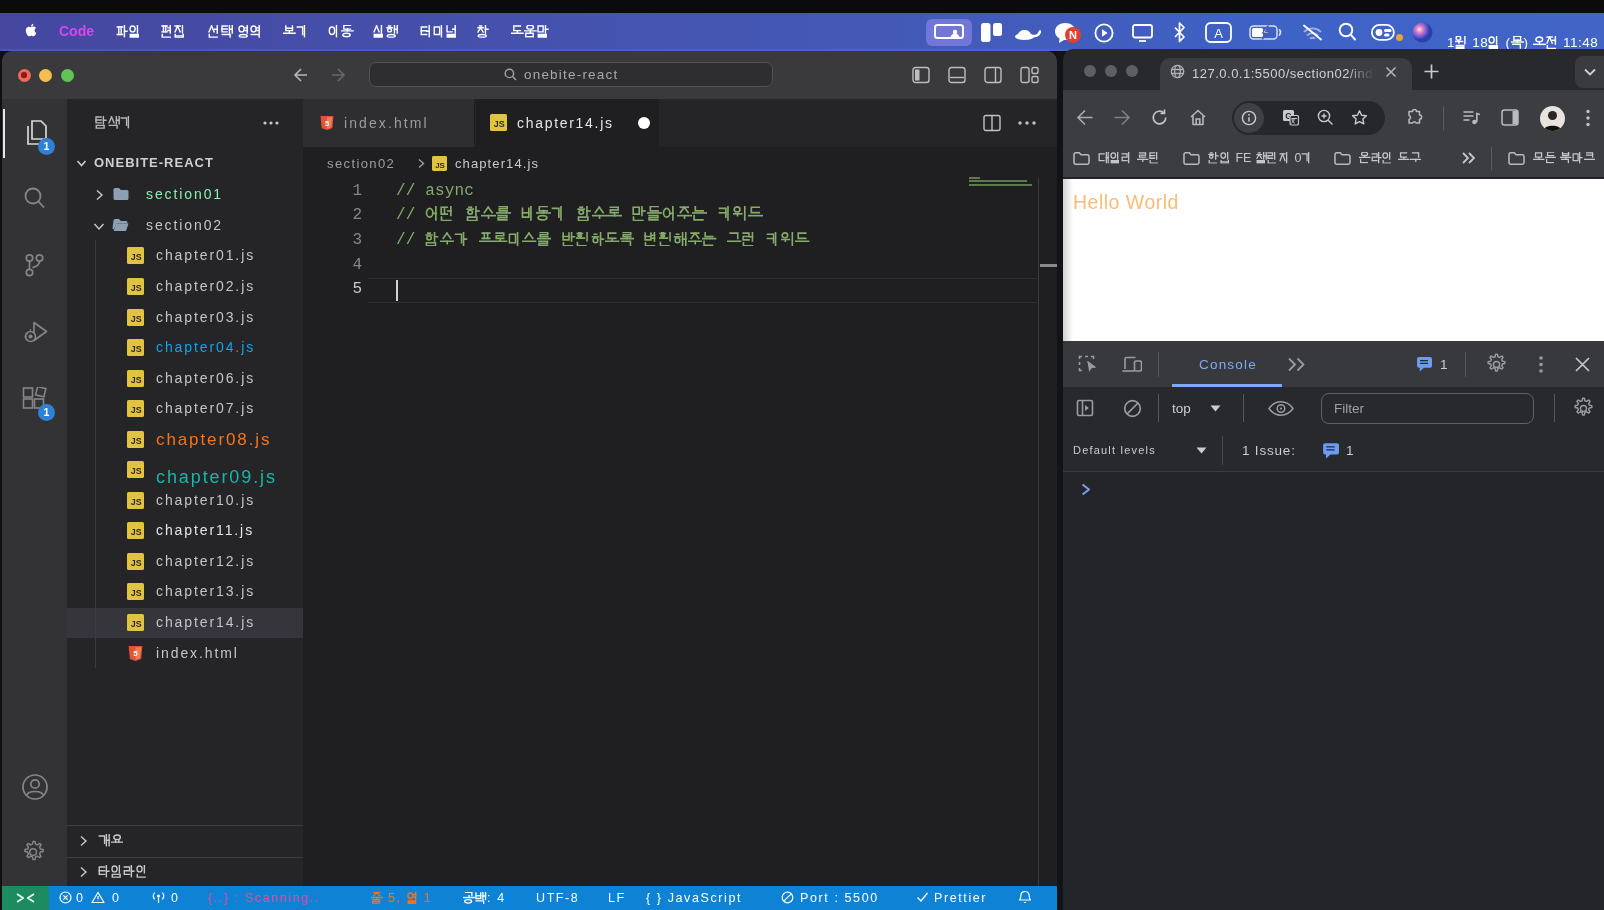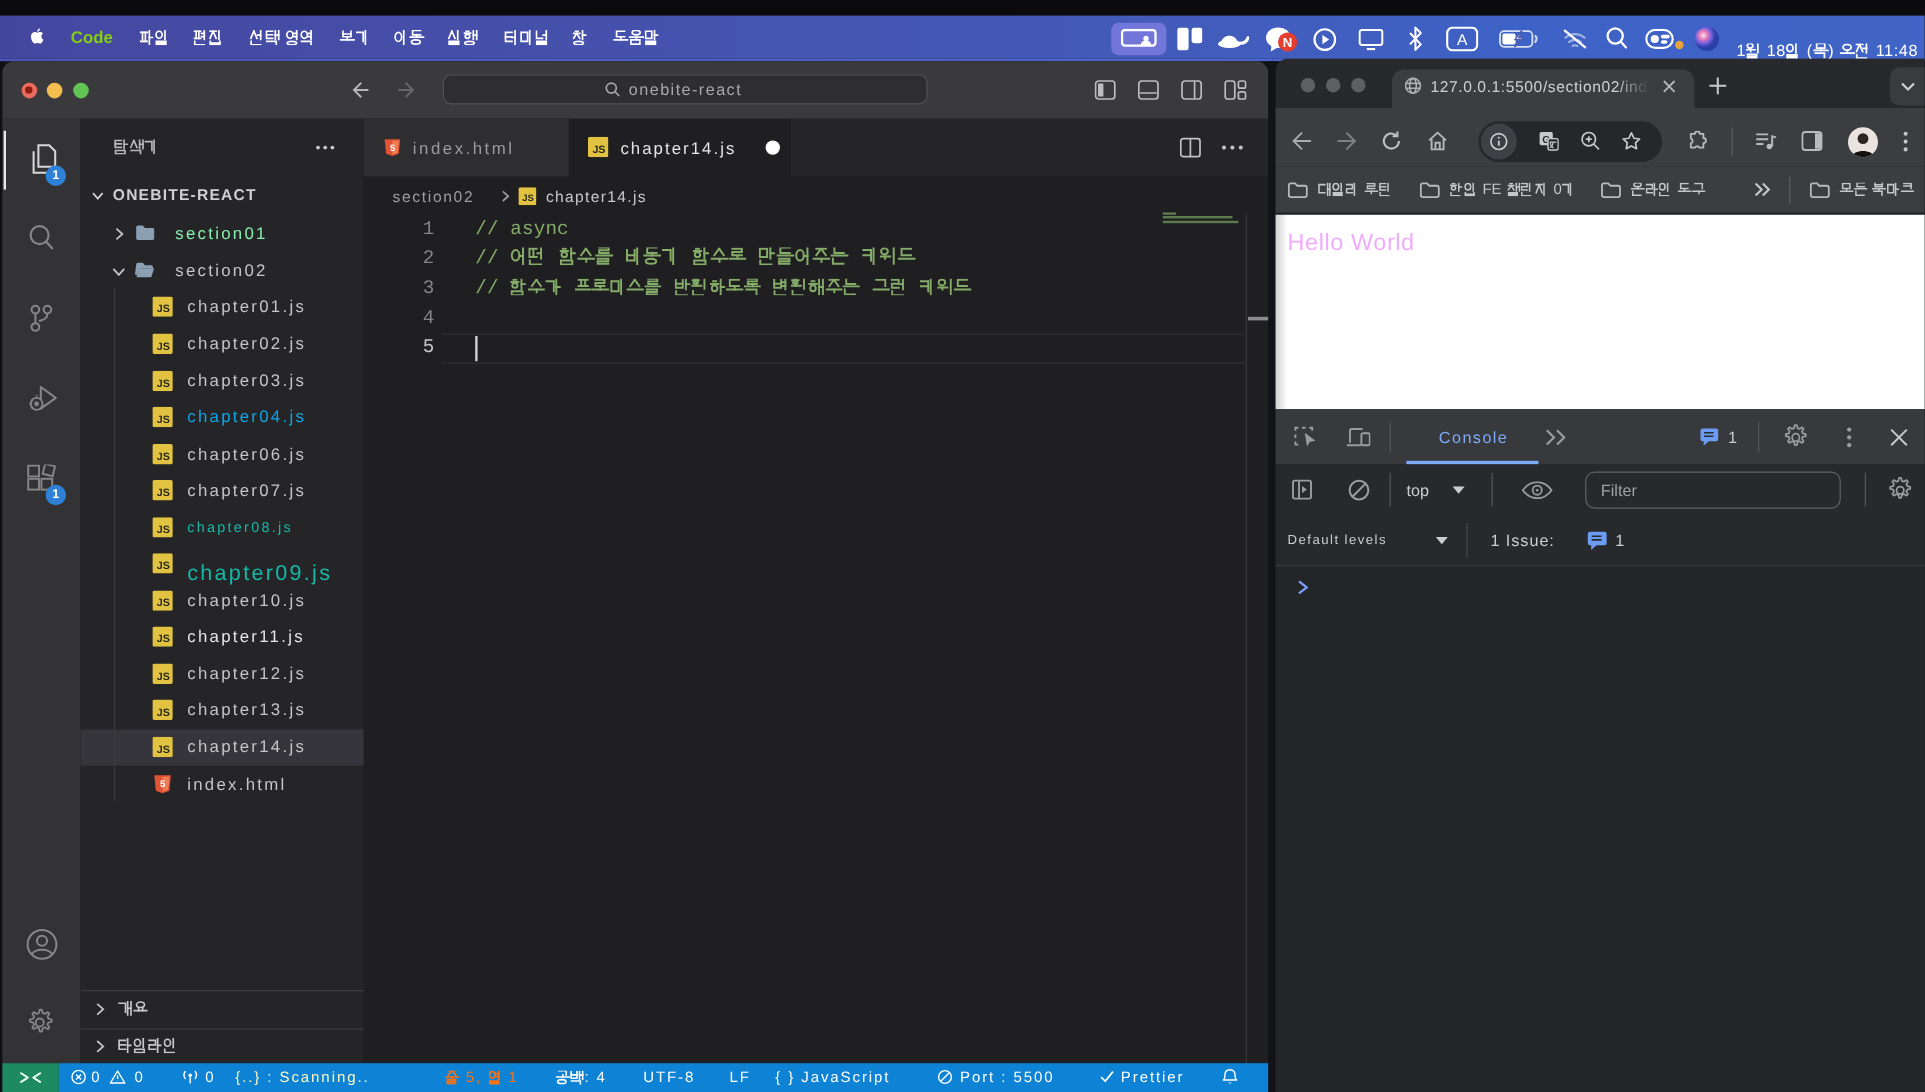--- a/index.html
+++ b/index.html
@@ -488,21 +488,21 @@
         <path d="M10,72 V96 H68"></path>
       </symbol>
 </defs>
   </svg>
 <div style="position:absolute;left:0px;top:0px;width:1604px;height:13px;background:#0b0b0d"></div>
 <div style="position:absolute;left:0px;top:13px;width:1604px;height:36px;background:linear-gradient(90deg,#45479f 0%,#4550ab 28%,#4459b6 55%,#3e62c6 80%,#4164c6 100%)"></div>
 <div style="position:absolute;left:0px;top:49px;width:1604px;height:2px;background:linear-gradient(90deg,#4a55b8,#4a6fd4)"></div>
 <svg style="position:absolute;left:23px;top:22px;" width="14" height="17" viewBox="0 0 16 20">
     <path fill="#fff" d="M11.18 4.37c.47-.6.8-1.42.68-2.27-.7.05-1.53.5-2 1.08-.44.52-.83 1.38-.68 2.18.77.07 1.53-.39 2-.99zM13.3 9.83c-.02-1.92 1.56-2.84 1.63-2.89-.89-1.3-2.27-1.48-2.76-1.5-1.17-.12-2.29.69-2.88.69-.6 0-1.51-.67-2.49-.65-1.28.02-2.46.74-3.12 1.89-1.33 2.31-.34 5.72.96 7.6.63.92 1.39 1.95 2.38 1.91.96-.04 1.32-.62 2.47-.62s1.48.62 2.49.6c1.03-.02 1.68-.93 2.31-1.85.73-1.06 1.03-2.09 1.04-2.14-.02-.01-2-.77-2.03-3.04z"></path>
   </svg>
-<div style="position:absolute;left:59px;top:23px;white-space:nowrap;font-size:14px;line-height:17px;color:#84cc16;font-weight:bold">Code</div>
+<div style="position:absolute;left:59px;top:23px;white-space:nowrap;font-size:14px;line-height:17px;color:#d946ef;font-weight:bold">Code</div>
 <div style="position:absolute;left:116px;top:23px;white-space:nowrap;font-size:14px;line-height:17px;color:#fff;font-weight:normal"><svg class="hg" style="width:12.8px;height:12.8px;vertical-align:-0.16em">
       <use href="#uD30C"></use>
     </svg><svg class="hg" style="width:12.8px;height:12.8px;vertical-align:-0.16em">
       <use href="#uC77C"></use>
     </svg></div>
 <div style="position:absolute;left:161px;top:23px;white-space:nowrap;font-size:14px;line-height:17px;color:#fff;font-weight:normal"><svg class="hg" style="width:12.8px;height:12.8px;vertical-align:-0.16em">
       <use href="#uD3B8"></use>
     </svg><svg class="hg" style="width:12.8px;height:12.8px;vertical-align:-0.16em">
       <use href="#uC9D1"></use>
     </svg></div>
@@ -760,21 +760,21 @@
 <div style="position:absolute;left:156px;top:369.6px;white-space:nowrap;font-size:14px;line-height:17px;color:#c5c5c7;letter-spacing:1.9px">chapter06.js</div>
 <svg style="position:absolute;left:127px;top:400.15px;" width="17" height="17" viewBox="0 0 16 16">
     <rect x="0" y="0" width="16" height="16" rx="1.5" fill="#e2c341"></rect>
     <text x="8.6" y="12.6" font-size="8.4" font-weight="bold" fill="#2a2a1e" text-anchor="middle" font-family="Liberation Sans">JS</text>
   </svg>
 <div style="position:absolute;left:156px;top:400.15px;white-space:nowrap;font-size:14px;line-height:17px;color:#c5c5c7;letter-spacing:1.9px">chapter07.js</div>
 <svg style="position:absolute;left:127px;top:430.7px;" width="17" height="17" viewBox="0 0 16 16">
     <rect x="0" y="0" width="16" height="16" rx="1.5" fill="#e2c341"></rect>
     <text x="8.6" y="12.6" font-size="8.4" font-weight="bold" fill="#2a2a1e" text-anchor="middle" font-family="Liberation Sans">JS</text>
   </svg>
-<div style="position:absolute;left:156px;top:430.7px;white-space:nowrap;font-size:12px;line-height:17px;color:#14b8a6;letter-spacing:1.9px">chapter08.js</div>
+<div style="position:absolute;left:156px;top:430.7px;white-space:nowrap;font-size:17px;line-height:17px;color:#f97316;letter-spacing:1.9px">chapter08.js</div>
 <svg style="position:absolute;left:127px;top:461.25px;" width="17" height="17" viewBox="0 0 16 16">
     <rect x="0" y="0" width="16" height="16" rx="1.5" fill="#e2c341"></rect>
     <text x="8.6" y="12.6" font-size="8.4" font-weight="bold" fill="#2a2a1e" text-anchor="middle" font-family="Liberation Sans">JS</text>
   </svg>
 <div style="position:absolute;left:156px;top:469px;white-space:nowrap;font-size:18px;line-height:17px;color:#14b8a6;letter-spacing:1.9px">chapter09.js</div>
 <svg style="position:absolute;left:127px;top:491.8px;" width="17" height="17" viewBox="0 0 16 16">
     <rect x="0" y="0" width="16" height="16" rx="1.5" fill="#e2c341"></rect>
     <text x="8.6" y="12.6" font-size="8.4" font-weight="bold" fill="#2a2a1e" text-anchor="middle" font-family="Liberation Sans">JS</text>
   </svg>
 <div style="position:absolute;left:156px;top:491.8px;white-space:nowrap;font-size:14px;line-height:17px;color:#c5c5c7;letter-spacing:1.9px">chapter10.js</div>
@@ -972,21 +972,21 @@
 <svg style="position:absolute;left:91px;top:891px;" width="14" height="13" viewBox="0 0 14 13">
     <path d="M7 1.5 L13 11.5 H1 z" stroke="#fff" stroke-width="1.2" fill="none" stroke-linejoin="round"></path>
     <path d="M7 5 v3.2 M7 9.6 v.2" stroke="#fff" stroke-width="1.2"></path>
   </svg>
 <div style="position:absolute;left:112px;top:891px;white-space:nowrap;font-size:12.5px;line-height:15px;color:#fff;letter-spacing:1.6px">0</div>
 <svg style="position:absolute;left:150px;top:890px;" width="17" height="14" viewBox="0 0 17 14">
     <circle cx="8.5" cy="6" r="1.5" fill="#fff"></circle>
     <path d="M8.5 7.5 V13 M4.6 9.3 a5.5 5.5 0 0 1 0-6.8 M12.4 2.5 a5.5 5.5 0 0 1 0 6.8" stroke="#fff" stroke-width="1.2" fill="none"></path>
   </svg>
 <div style="position:absolute;left:171px;top:891px;white-space:nowrap;font-size:12.5px;line-height:15px;color:#fff;letter-spacing:1.6px">0</div>
-<div style="position:absolute;left:196px;top:891px;white-space:nowrap;font-size:12.5px;line-height:15px;color:#fef9c3;letter-spacing:1.6px">{..} : Scanning..</div>
+<div style="position:absolute;left:208px;top:891px;white-space:nowrap;font-size:12.5px;line-height:15px;color:#ec4899;letter-spacing:1.6px">{..} : Scanning..</div>
 <div style="position:absolute;left:371px;top:891px;white-space:nowrap;font-size:12.5px;line-height:15px;color:#f97316;letter-spacing:1.6px"><svg class="hg" style="width:12px;height:12px;vertical-align:-0.16em">
       <use href="#uC904"></use>
     </svg> 5, <svg class="hg" style="width:12px;height:12px;vertical-align:-0.16em">
       <use href="#uC5F4"></use>
     </svg> 1</div>
 <div style="position:absolute;left:463px;top:891px;white-space:nowrap;font-size:12.5px;line-height:15px;color:#fff;letter-spacing:1.6px"><svg class="hg" style="width:12px;height:12px;vertical-align:-0.16em">
       <use href="#uACF5"></use>
     </svg><svg class="hg" style="width:12px;height:12px;vertical-align:-0.16em">
       <use href="#uBC31"></use>
     </svg>: 4</div>
@@ -1144,21 +1144,21 @@
       <use href="#uB4E0"></use>
     </svg><span style="display:inline-block;width:4.2px"></span><svg class="hg" style="width:11.6px;height:11.6px;vertical-align:-0.16em">
       <use href="#uBD81"></use>
     </svg><svg class="hg" style="width:11.6px;height:11.6px;vertical-align:-0.16em">
       <use href="#uB9C8"></use>
     </svg><svg class="hg" style="width:11.6px;height:11.6px;vertical-align:-0.16em">
       <use href="#uD06C"></use>
     </svg></div>
 <div style="position:absolute;left:1063px;top:179px;width:541px;height:162px;background:#fff"></div>
 <div style="position:absolute;left:1063px;top:179px;width:10px;height:162px;background:linear-gradient(90deg,rgba(0,0,0,.18),rgba(0,0,0,0))"></div>
-<div style="position:absolute;left:1073px;top:191px;white-space:nowrap;font-size:19.5px;line-height:23px;color:#f0abfc;letter-spacing:.5px">Hello World</div>
+<div style="position:absolute;left:1073px;top:191px;white-space:nowrap;font-size:19.5px;line-height:23px;color:#fdba74;letter-spacing:.5px">Hello World</div>
 <div style="position:absolute;left:1063px;top:341px;width:541px;height:46px;background:#38393c"></div>
 <svg style="position:absolute;left:1078px;top:355px;" width="19" height="19" viewBox="0 0 19 19">
     <path d="M1.5 4 V1.5 H4 M7 1.5 h3 M13 1.5 h2.5 V4 M1.5 7 v3 M1.5 13 v2.5 H4" stroke="#9b9c9f" stroke-width="1.6" fill="none"></path>
     <path d="M9.5 6.5 L11.2 17 L13.5 13.2 L17.5 12.5 z" fill="#9b9c9f"></path>
     <path d="M9.5 6.5 L17.5 12.5" stroke="#9b9c9f" stroke-width="1.2"></path>
   </svg>
 <svg style="position:absolute;left:1122px;top:356px;" width="20" height="17" viewBox="0 0 20 17">
     <path d="M3 13 V3 q0-1.5 1.5-1.5 h9" stroke="#9b9c9f" stroke-width="1.6" fill="none"></path>
     <path d="M0.5 15 h12" stroke="#9b9c9f" stroke-width="1.6"></path>
     <rect x="12.5" y="5" width="7" height="10" rx="1.5" stroke="#9b9c9f" stroke-width="1.6" fill="none"></rect>

